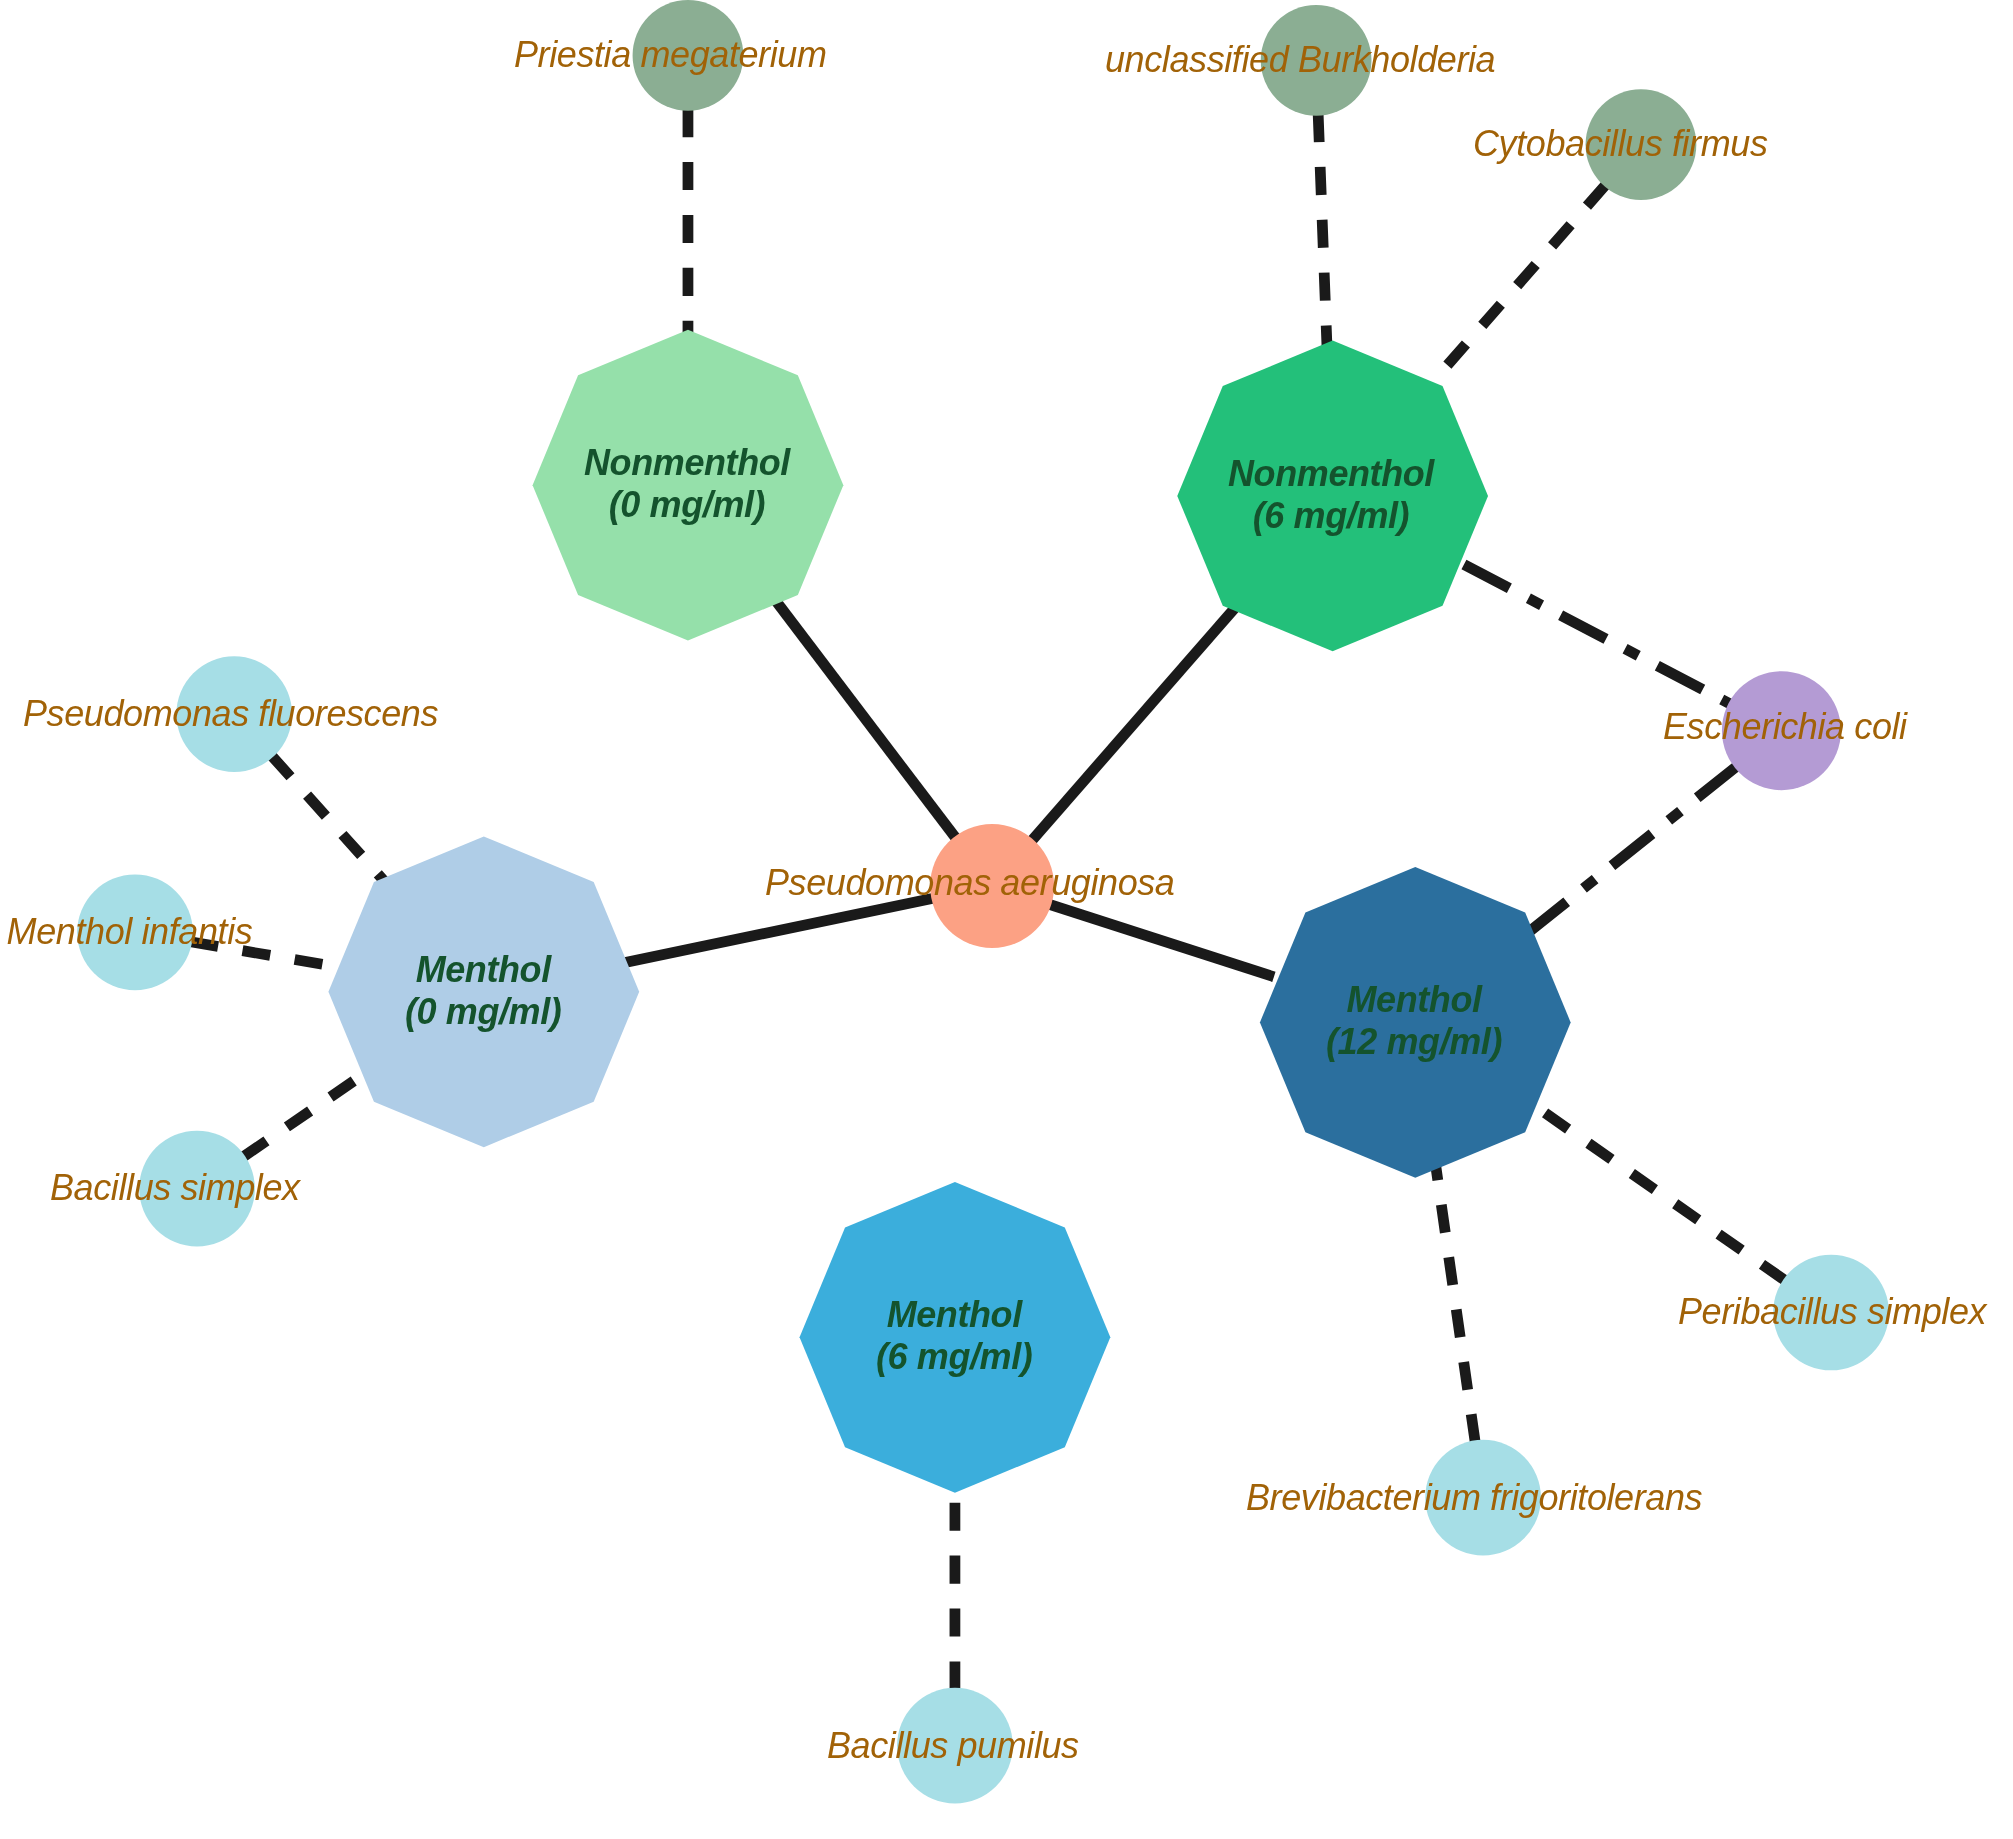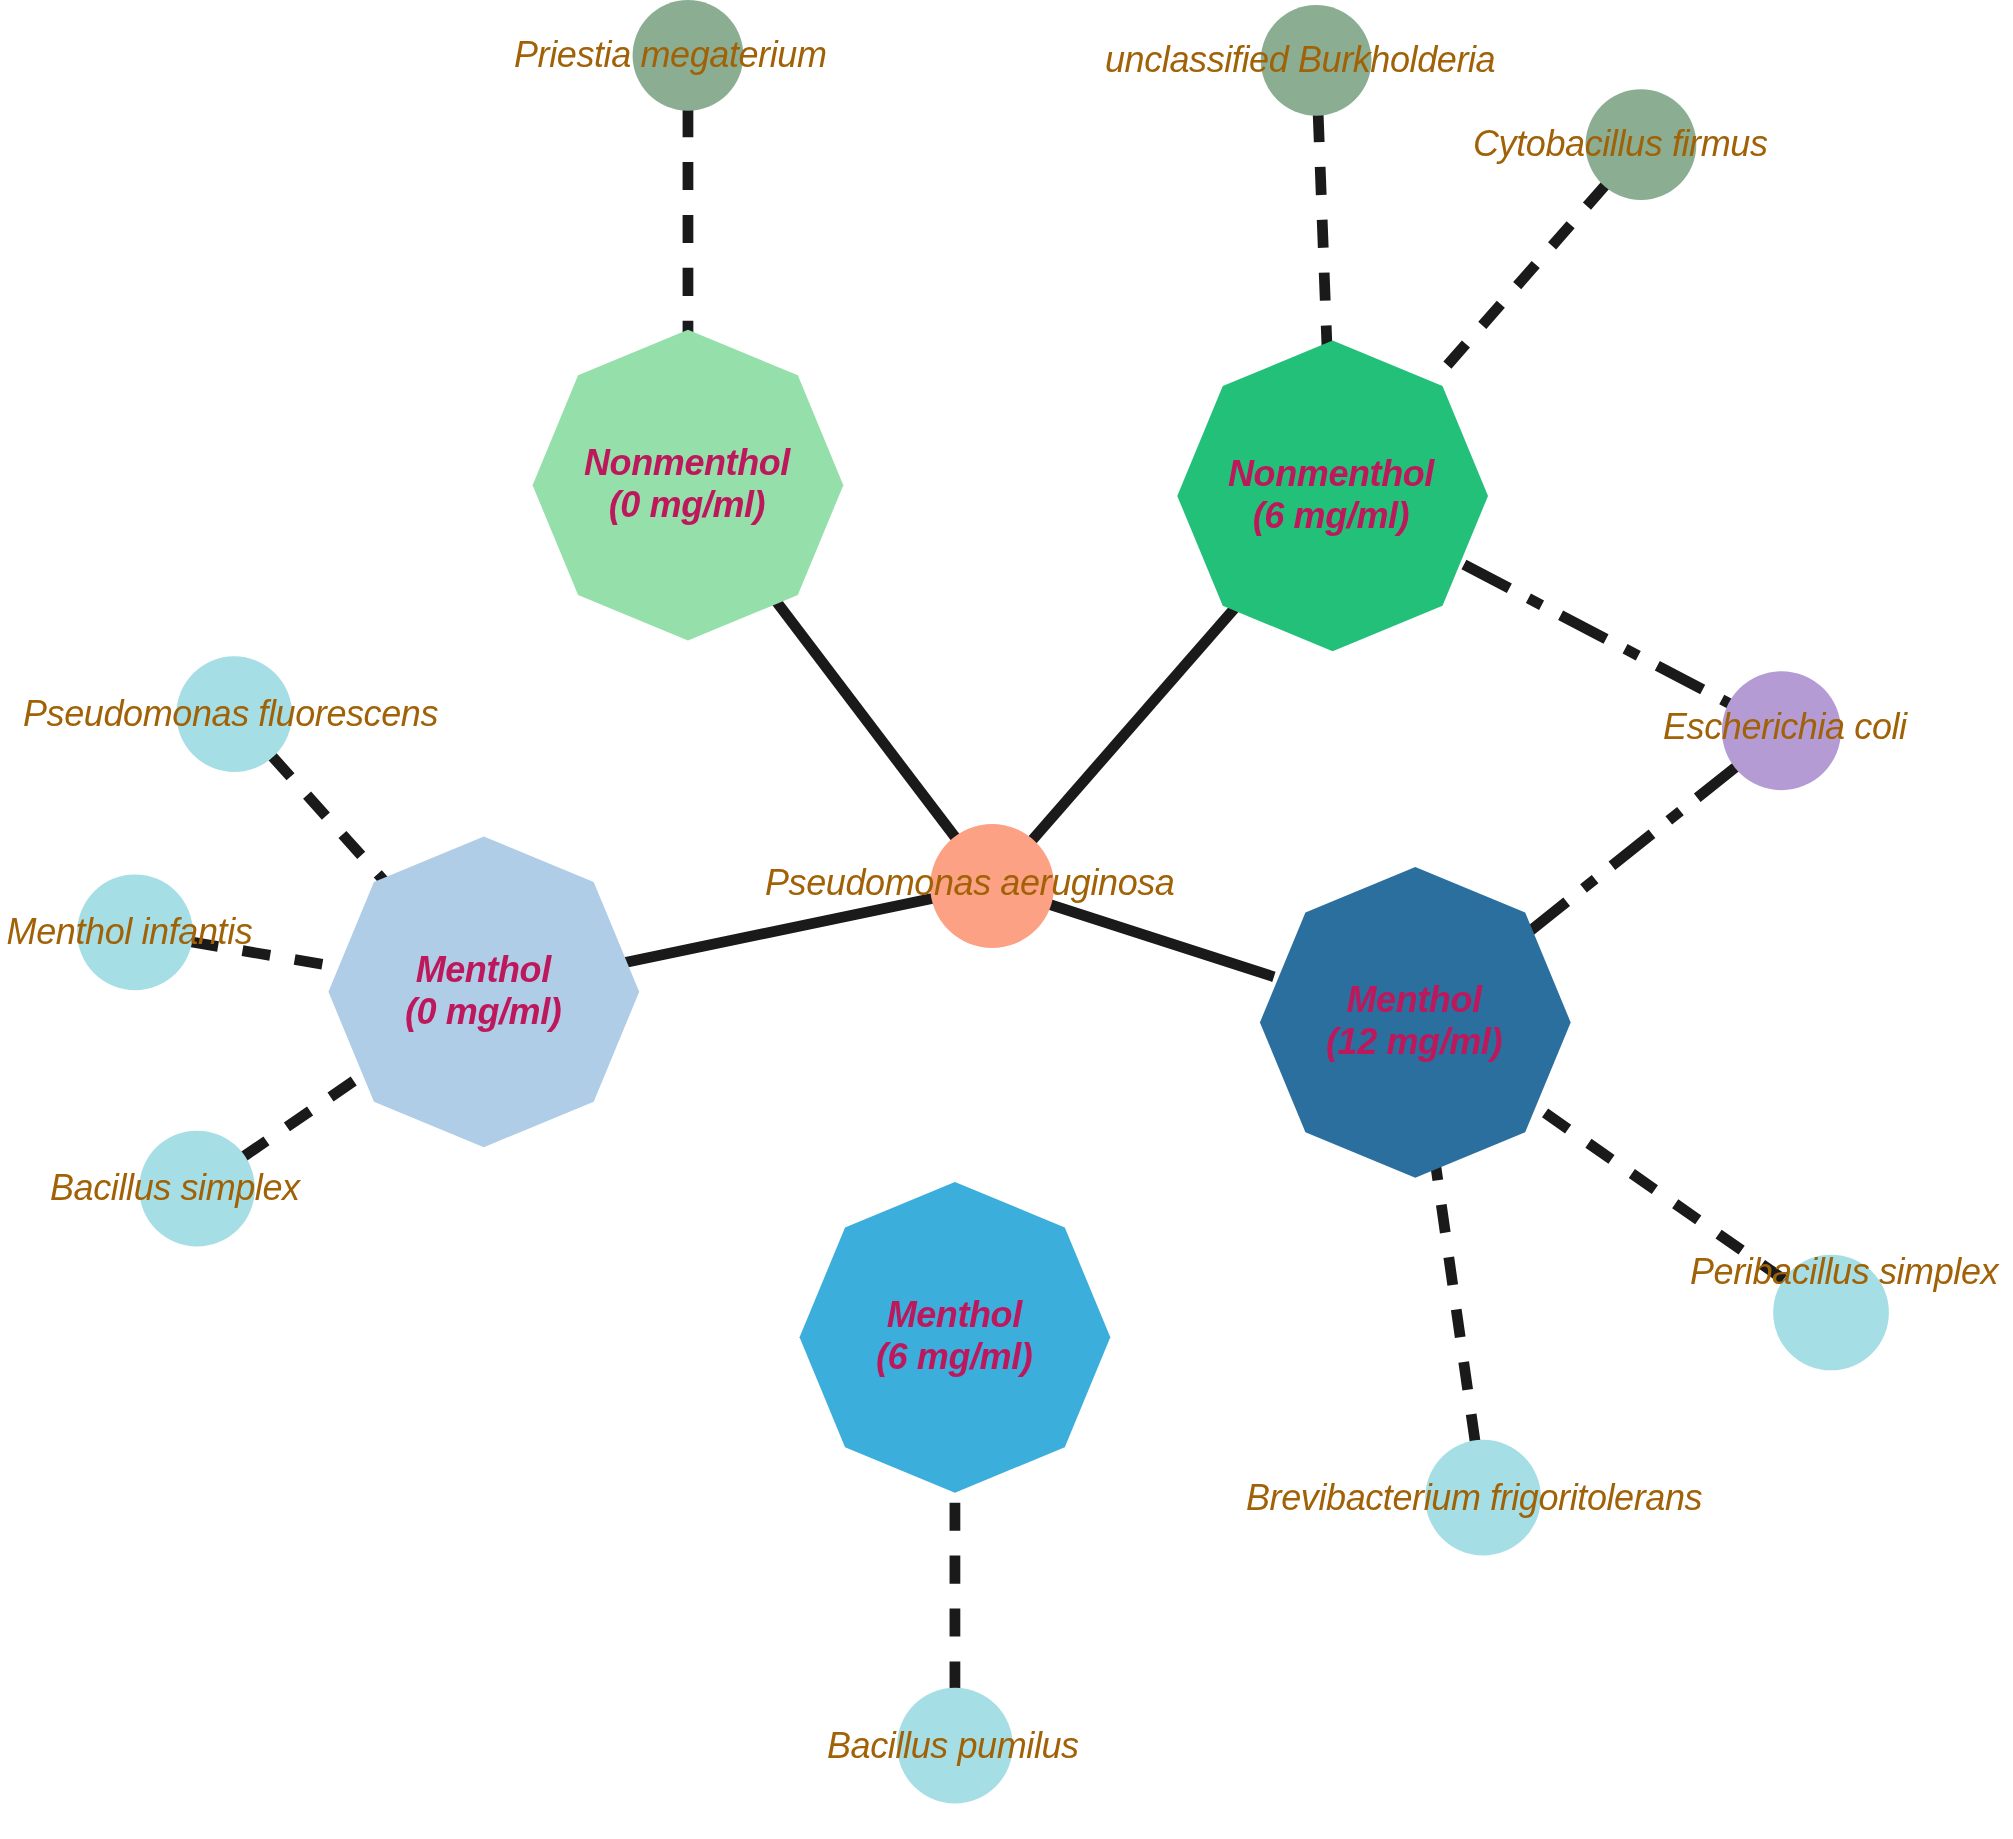--- a/index.html
+++ b/index.html
@@ -36,21 +36,21 @@
     line-height: 1.0;
     letter-spacing: -0.4px;
     pointer-events: none;
   }
   .shape-label {
     position: absolute;
     font-family: "Liberation Sans", sans-serif;
     font-style: italic;
     font-weight: bold;
     font-size: 36px;
-    color: #be185d;
+    color: #14532d;
     text-align: center;
     white-space: nowrap;
     line-height: 1.18;
     letter-spacing: -0.4px;
     pointer-events: none;
   }
   .shape-label .l2 { display: block; }
 </style>
 </head>
 <body>
@@ -100,18 +100,18 @@
       <div class="shape-label" style="left: 1326px; top: 979px;"><span>Menthol</span><span class="l2">(12 mg/ml)</span></div>
       <div class="shape-label" style="left: 876px; top: 1294px;"><span>Menthol</span><span class="l2">(6 mg/ml)</span></div>
       <div class="node-label" style="left: 514px; top: 37px;">Priestia megaterium</div>
       <div class="node-label" style="left: 1105px; top: 42px;">unclassified Burkholderia</div>
       <div class="node-label" style="left: 1473px; top: 126px;">Cytobacillus firmus</div>
       <div class="node-label" style="left: 1663px; top: 709px;">Escherichia coli</div>
       <div class="node-label" style="left: 765px; top: 865px;">Pseudomonas aeruginosa</div>
       <div class="node-label" style="left: 23px; top: 696px;">Pseudomonas fluorescens</div>
       <div class="node-label" style="left: 6.6px; top: 914px;">Menthol infantis</div>
       <div class="node-label" style="left: 50px; top: 1170px;">Bacillus simplex</div>
-      <div class="node-label" style="left: 1678px; top: 1254px; margin-left: 12px;">Peribacillus simplex</div>
+      <div class="node-label" style="left: 1678px; top: 1294px;">Peribacillus simplex</div>
       <div class="node-label" style="left: 1246px; top: 1480px;">Brevibacterium frigoritolerans</div>
       <div class="node-label" style="left: 827px; top: 1728px;">Bacillus pumilus</div>
     </div>
 </div>
 
 
 </body></html>

